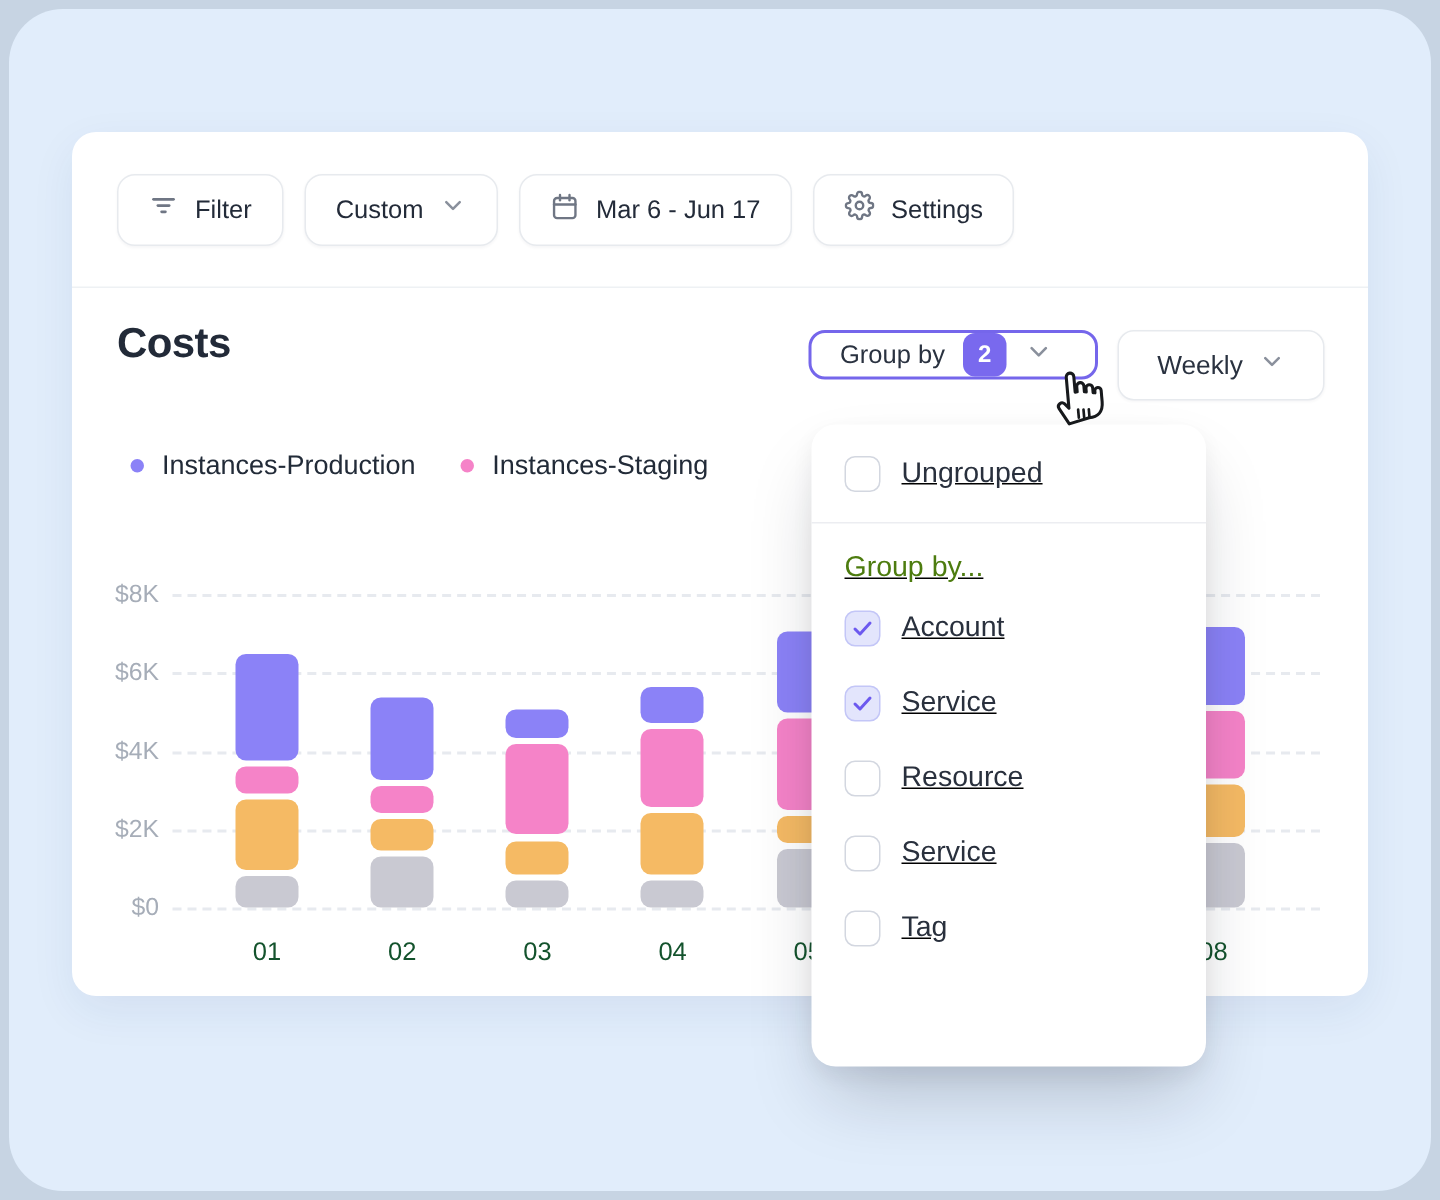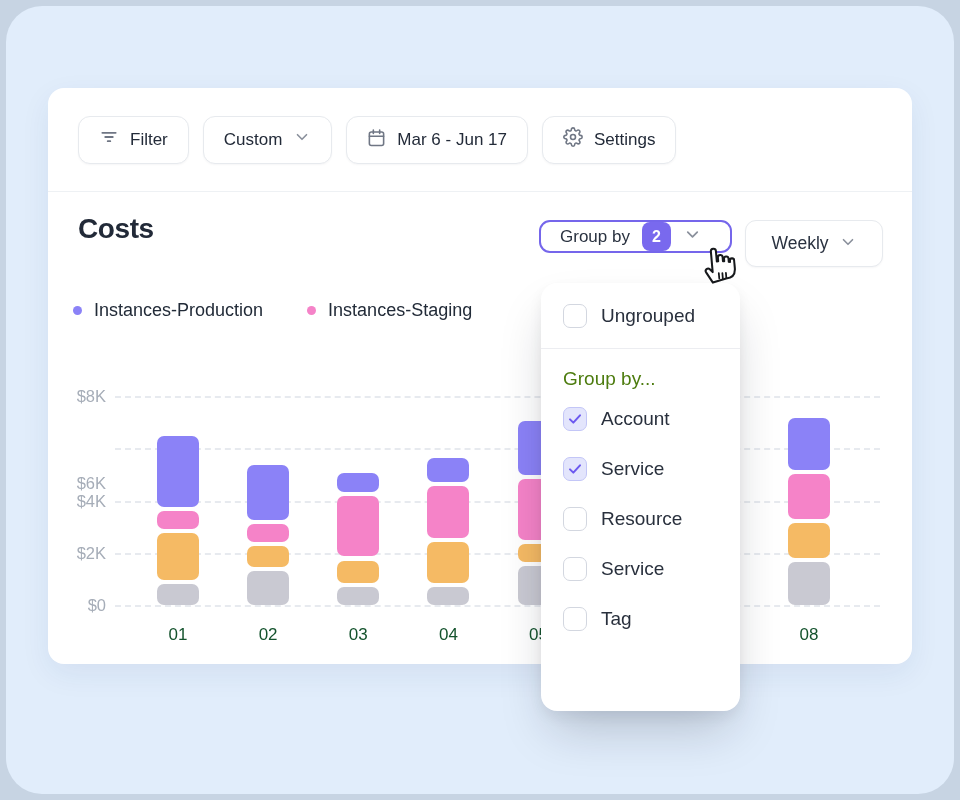--- a/index.html
+++ b/index.html
@@ -47,36 +47,37 @@
     display:flex;align-items:center;justify-content:center;font-size:16px;font-weight:600;
   }
   .weekly-btn{
     position:absolute;left:697px;top:132px;width:138px;height:47px;box-sizing:border-box;
     background:#fff;border:1px solid #e7eaee;border-radius:11px;
     display:flex;align-items:center;justify-content:center;gap:10px;cursor:pointer;
     box-shadow:0 1px 2px rgba(16,24,40,.04);
   }
   .weekly-btn .lbl{font-size:17.5px;font-weight:500;color:#2a3240;}
   
-  .legend{position:absolute;left:25px;top:212px;display:flex;gap:44px;align-items:center;}
+  .legend{position:absolute;left:39px;top:212px;display:flex;gap:30px;align-items:center;}
   .legend-item{display:flex;align-items:center;gap:12px;cursor:pointer;}
   .legend-dot{width:9px;height:9px;border-radius:50%;}
   .legend-label{font-size:18px;color:#222b38;}
   
   .chart{position:absolute;left:0;top:0;width:864px;height:576px;pointer-events:none;}
   .ytick{position:absolute;width:48px;text-align:right;font-size:16.5px;color:#a6adb8;line-height:20px;}
   .gridline{position:absolute;height:0;border-top:2px dashed #e7eaef;}
   .xlabel{position:absolute;width:60px;text-align:center;font-size:17px;color:#14532d;}
   .bar-seg{position:absolute;border-radius:7px;}
   
   .dropdown{
-    position:absolute;left:541px;top:283px;width:199px;height:428px;box-sizing:border-box;
+    position:absolute;left:541px;top:283px;width:263px;height:428px;box-sizing:border-box;
     background:#fff;border-radius:16px;z-index:50;
     box-shadow:0 6px 14px rgba(16,24,40,.06),0 26px 50px -10px rgba(16,24,40,.22);
     padding-top:9px;
+    text-decoration:underline;
   }
   .dd-row{display:flex;align-items:center;gap:14px;height:47px;padding:0 0 0 22px;cursor:pointer;}
   .dd-divider{height:1px;background:#ecedf1;margin-top:9px;}
   .dd-section{padding:19px 0 4px 22px;font-size:19px;color:#4d7c0f;}
   .dd-options .dd-row{height:50px;}
   .dd-label{font-size:19px;color:#29303d;}
   .cbx{
     width:24px;height:24px;box-sizing:border-box;border:1.5px solid #d3d7e0;border-radius:7px;
     background:#fff;display:flex;align-items:center;justify-content:center;flex:0 0 auto;
   }
@@ -169,21 +170,21 @@
       </div>
 
     <div class="chart" id="chart">
         <div class="gridline" style="left: 67px; width: 765px; top: 517px;"></div>
         <div class="ytick" style="left: 10px; width: 48px; top: 507px;">$0</div>
         <div class="gridline" style="left: 67px; width: 765px; top: 464.75px;"></div>
         <div class="ytick" style="left: 10px; width: 48px; top: 454.75px;">$2K</div>
         <div class="gridline" style="left: 67px; width: 765px; top: 412.5px;"></div>
         <div class="ytick" style="left: 10px; width: 48px; top: 402.5px;">$4K</div>
         <div class="gridline" style="left: 67px; width: 765px; top: 360.25px;"></div>
-        <div class="ytick" style="left: 10px; width: 48px; top: 350.25px; margin-top: 35px;">$6K</div>
+        <div class="ytick" style="left: 10px; width: 48px; top: 350.25px;">$6K</div>
         <div class="gridline" style="left: 67px; width: 765px; top: 308px;"></div>
         <div class="ytick" style="left: 10px; width: 48px; top: 298px;">$8K</div>
         <div class="xlabel" style="left: 100px; top: 537px;">01</div>
         <div class="bar-seg" style="left: 109px; top: 496.1px; width: 42px; height: 20.9px; background: rgb(201, 201, 210);"></div>
         <div class="bar-seg" style="left: 109px; top: 445.075px; width: 42px; height: 47.025px; background: rgb(245, 186, 100);"></div>
         <div class="bar-seg" style="left: 109px; top: 422.788px; width: 42px; height: 18.2875px; background: rgb(245, 131, 200);"></div>
         <div class="bar-seg" style="left: 109px; top: 348.25px; width: 42px; height: 70.5375px; background: rgb(139, 130, 247);"></div>
         <div class="xlabel" style="left: 190.14px; top: 537px;">02</div>
         <div class="bar-seg" style="left: 199.14px; top: 483.038px; width: 42px; height: 33.9625px; background: rgb(201, 201, 210);"></div>
         <div class="bar-seg" style="left: 199.14px; top: 458.137px; width: 42px; height: 20.9px; background: rgb(245, 186, 100);"></div>

